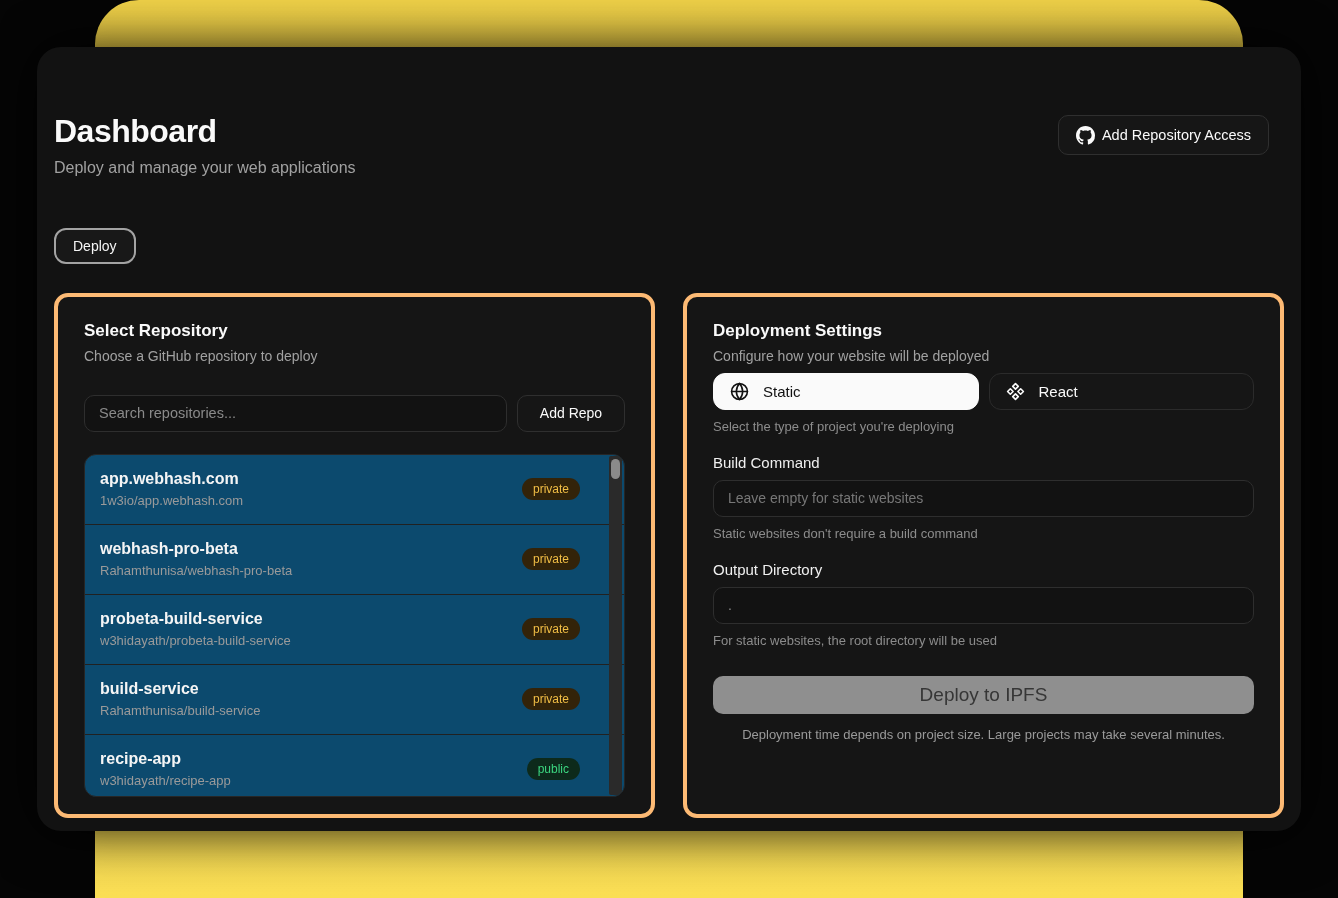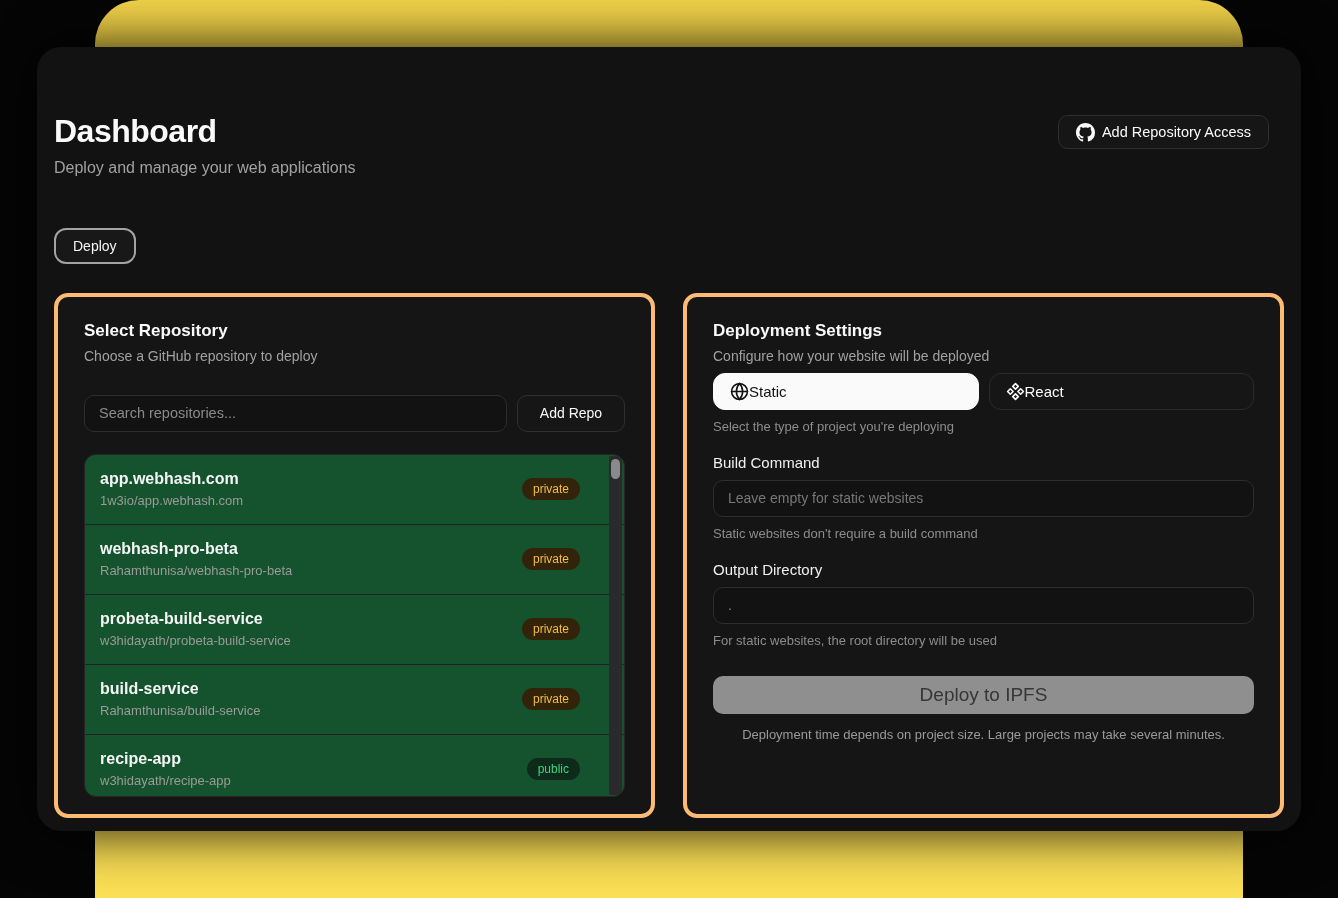--- a/index.html
+++ b/index.html
@@ -22,21 +22,21 @@
     box-shadow:0 0 55px rgba(0,0,0,0.9);
     padding:42px 17px 0 17px;
   }
   
   .hdr { display:flex; justify-content:space-between; align-items:flex-start; padding:0 15px 0 0;margin-top:24px; }
   .hdr-left { margin-left:0; }
   .page-title { color:#FAFAFA; font-size:32px; font-weight:700; letter-spacing:-0.5px; line-height:1.15; }
   .page-sub { color:#A1A1A1; font-size:16px; margin-top:9px; }
   .gh-btn {
     display:flex; align-items:center; gap:7px; margin-top:2px;
-    height:34px; padding:0 17px; background:#161616;
+    height:40px; padding:0 17px; background:#161616;
     border:1px solid #2F2F2F; border-radius:10px;
     color:#FAFAFA; font-size:14.5px; font-weight:500; cursor:pointer;
   }
   .gh-btn svg { display:block; }
   
   .tabbar { margin-top:38px; }
   .tab-deploy {
     display:inline-block; padding:8px 17px; background:#181818;
     border:2px solid #a3a3a3; border-radius:12px;
     color:#F5F5F5; font-size:14px; font-weight:500; cursor:pointer;margin-top:13px;
@@ -58,21 +58,21 @@
   }
   .search-input::placeholder { color:#8A8A8A; }
   .add-repo-btn {
     width:108px; height:37px; background:#161616; border:1px solid #2F2F2F;
     border-radius:10px; color:#FAFAFA; font-size:14px; font-weight:500; cursor:pointer;
   }
   
   .repo-list {
     position:relative; margin-top:22px; height:343px;
     border:1px solid #262626; border-radius:12px; overflow:hidden;
-    background:#14532d;
+    background:#0c4a6e;
   }
   .repo-rows { height:100%; overflow:hidden; }
   .repo-row {
     display:flex; align-items:center; justify-content:space-between;
     height:70px; padding:0 44px 0 15px;
     border-bottom:1px solid #212121; cursor:pointer;
   }
   .repo-name { color:#F5F5F5; font-size:16px; font-weight:600; }
   .repo-full { color:#9A9A9A; font-size:13px; margin-top:5px; }
   .badge {
@@ -86,21 +86,21 @@
   }
   .scroll-thumb {
     position:absolute; top:3px; left:2px; width:9px; height:20px;
     background:#8A8A8A; border-radius:5px; cursor:grab;
   }
   
   .field-label { color:#F0F0F0; font-size:15px; font-weight:500; }
   .mt32 { margin-top:32px; } .mt20 { margin-top:20px; }
   .opt-row { display:flex; gap:10px; margin-top:9px; }
   .opt-btn {
-    flex:1; height:37px; display:flex; align-items:center; gap:0;
+    flex:1; height:37px; display:flex; align-items:center; gap:14px;
     padding:0 16px; border-radius:12px; font-size:15px; cursor:pointer;
     background:#161616; border:1px solid #2B2B2B; color:#FAFAFA;
   }
   .opt-btn.selected { background:#FAFAFA; border:1px solid #FAFAFA; color:#111111; font-weight:500; }
   .opt-btn svg { display:block; }
   .helper { color:#8C8C8C; font-size:13px; margin-top:9px; }
   .text-input {
     width:100%; height:37px; margin-top:9px; background:#121212;
     border:1px solid #2E2E2E; border-radius:10px; padding:0 14px;
     color:#8A8A8A; font-size:14px; font-family:"Liberation Sans", sans-serif; outline:none;

